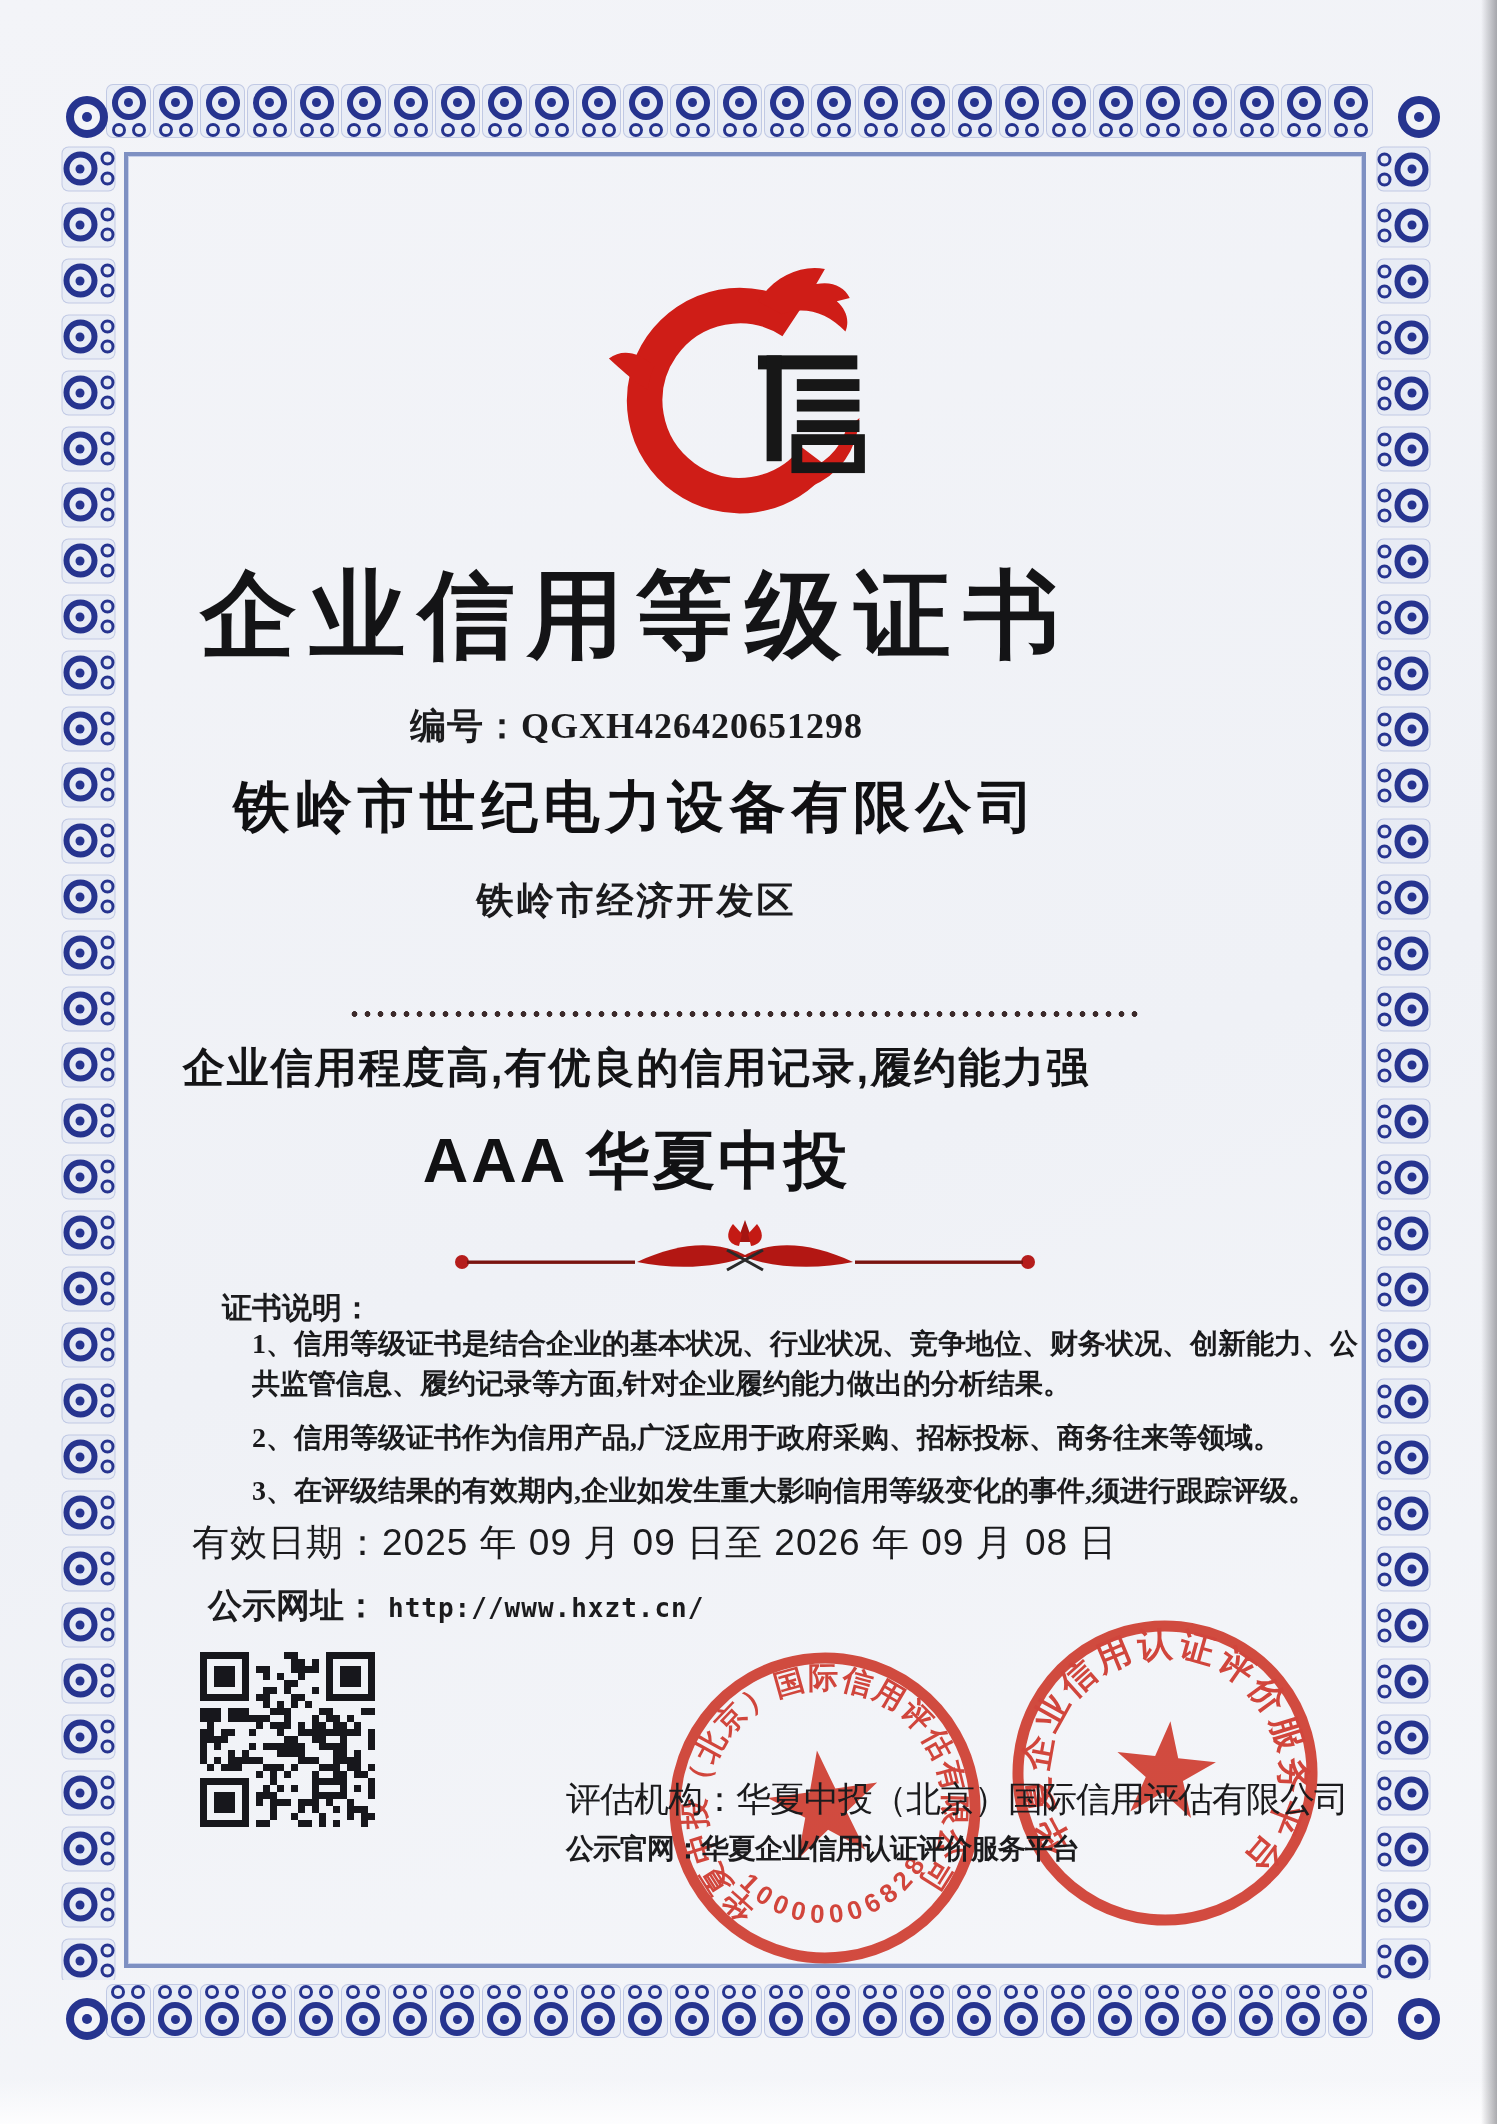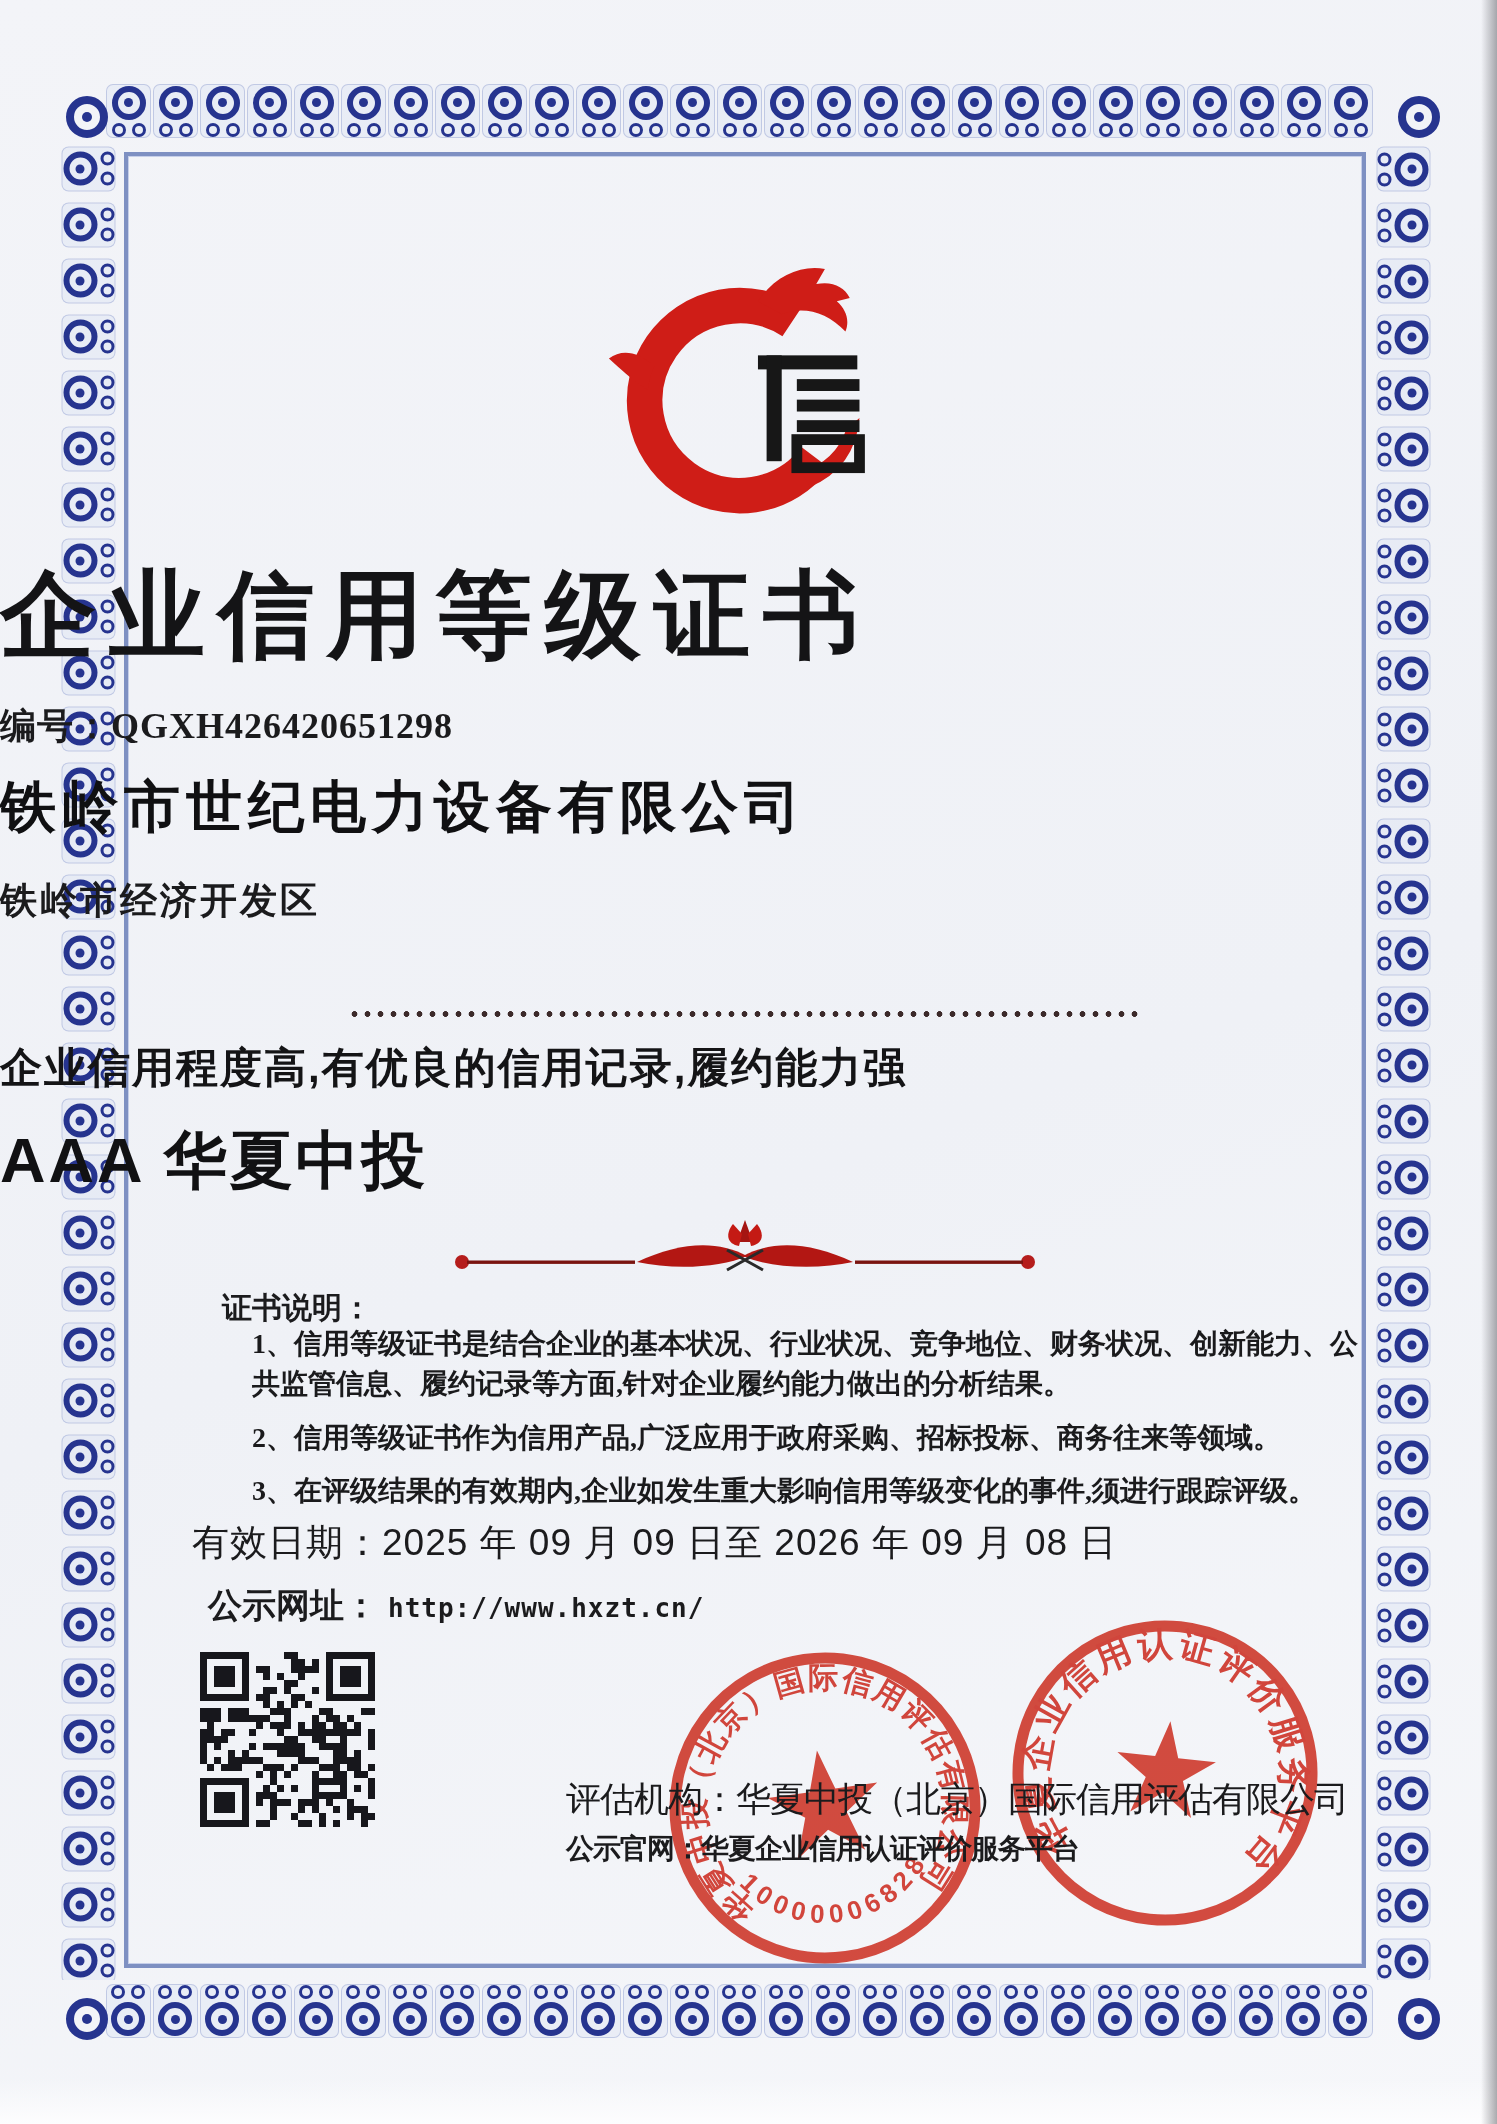--- a/index.html
+++ b/index.html
@@ -28,21 +28,21 @@
   .t-big::after{content:'';position:absolute;left:50%;top:50%;width:9px;height:9px;margin:-4.5px 0 0 -4.5px;background:#26348f;border-radius:50%;}
   .t-smalls{display:flex;gap:6px;}
   .t-smalls span{width:8px;height:8px;border:3px solid #26348f;border-radius:50%;}
   .corner{position:absolute;width:26px;height:26px;border:8px solid #26348f;border-radius:50%;}
   .corner::after{content:'';position:absolute;left:50%;top:50%;width:10px;height:10px;margin:-5px 0 0 -5px;background:#26348f;border-radius:50%;}
   .inner-frame{left:124px;top:152px;width:1234px;height:1808px;border:4px solid #7e90c2;
                box-shadow:inset 0 0 0 1px rgba(160,175,220,.55);}
   
   .logo{left:600px;top:256px;width:290px;height:270px;}
   
-  .centered{left:0;width:1273px;}
+  .centered{left:0;width:1273px;text-align:center;}
   .title{top:552px;font-family:"Liberation Serif","DejaVu Serif",serif;font-size:96px;font-weight:700;letter-spacing:13px;color:#141416;}
   .serial{top:702px;font-family:"Liberation Serif","DejaVu Serif",serif;font-size:36px;font-weight:600;letter-spacing:1px;}
   .company{top:770px;font-size:56px;font-weight:800;letter-spacing:6px;color:#101012;}
   .address{top:876px;font-size:37px;font-weight:700;letter-spacing:3px;}
   .dotted{left:348px;top:1010px;width:796px;height:8px;
           background-image:radial-gradient(circle,#3c2a2a 2.6px,rgba(0,0,0,0) 3.2px);
           background-size:13px 8px;background-repeat:repeat-x;background-position:0 50%;}
   .slogan{top:1040px;font-size:42px;font-weight:800;letter-spacing:2px;color:#141416;}
   .rating{top:1118px;font-size:63px;font-weight:800;letter-spacing:3px;color:#111113;}
   .divider{left:455px;top:1212px;width:580px;height:62px;display:flex;align-items:flex-end;}

